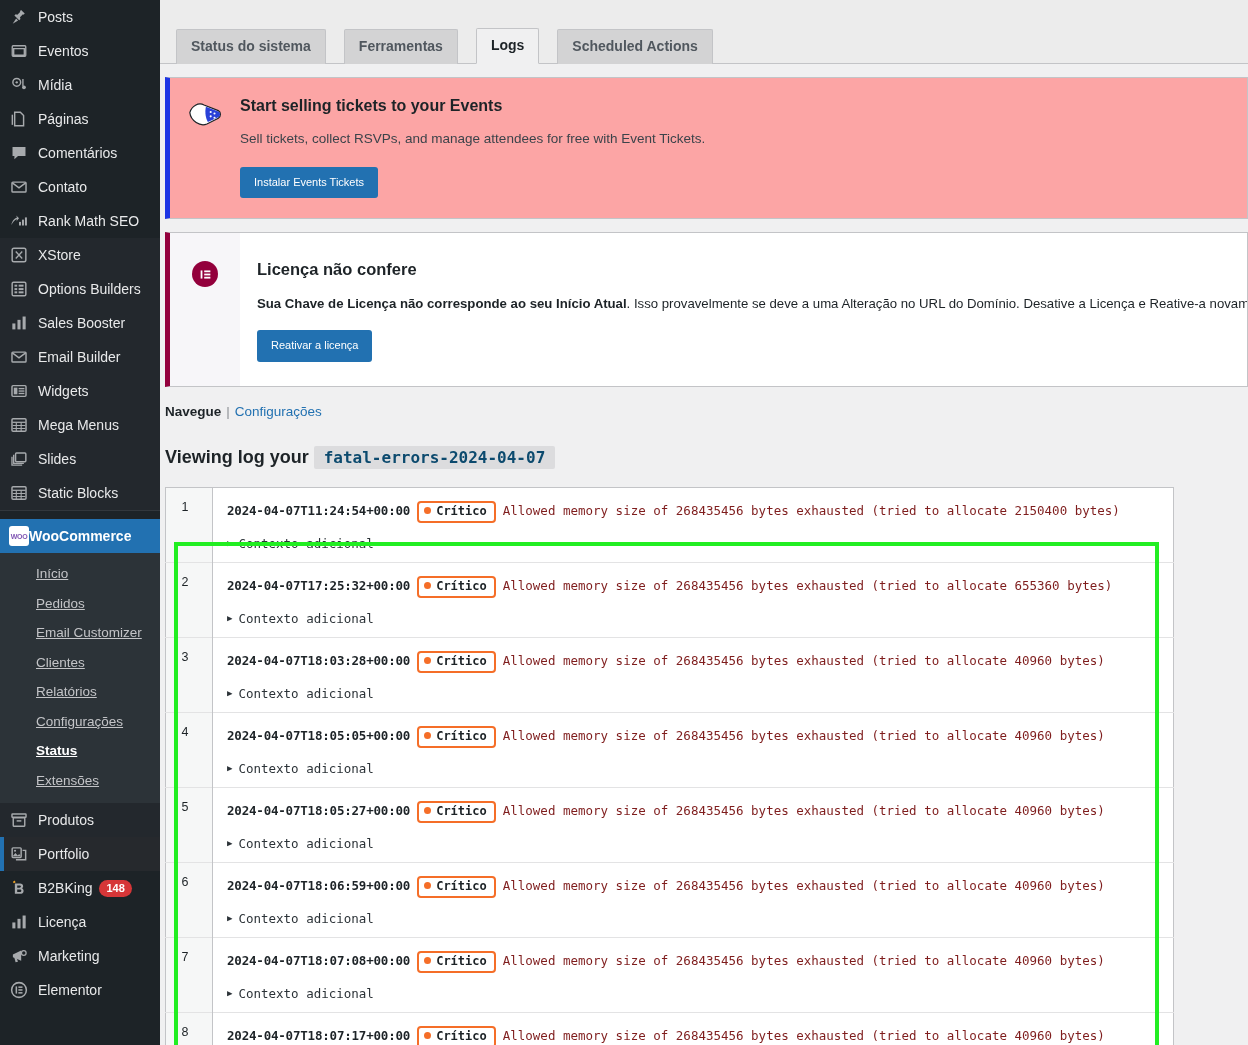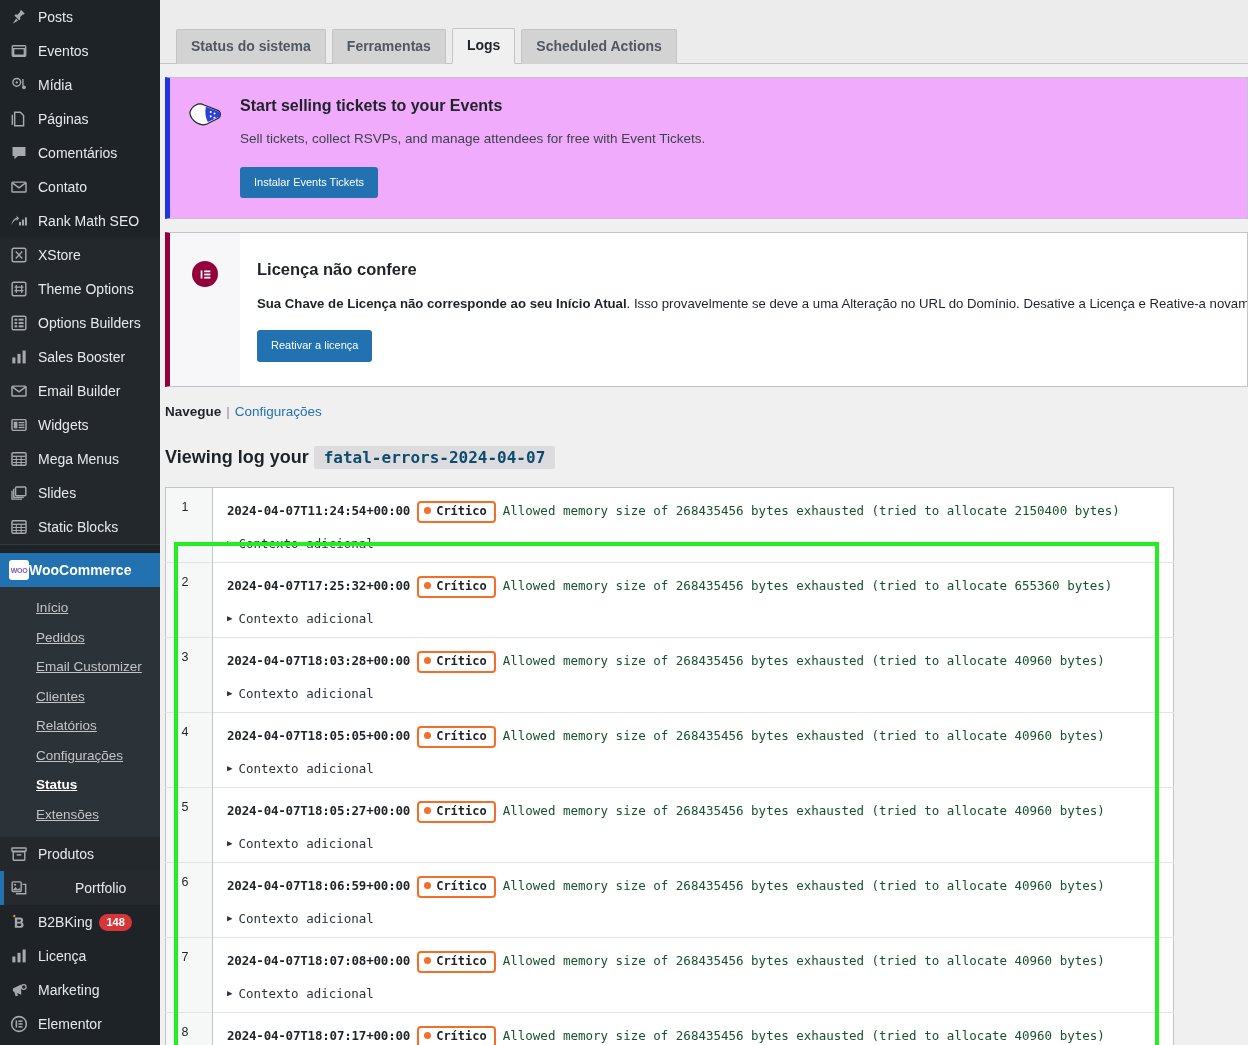--- a/index.html
+++ b/index.html
@@ -24,21 +24,21 @@
     line-height: 1; position: relative;
     white-space: nowrap;
   }
   .menu-item .ic {
     width: 20px; height: 20px; margin-right: 9px;
     display: flex; align-items: center; justify-content: center;
     color: #a7aaad; flex: 0 0 20px;
   }
   .menu-item .ic svg { width: 18px; height: 18px; display: block; }
   .menu-item.current-parent { background: #23282d; }
-  .menu-item.hovered { background: #26292d; border-left: 4px solid #2271b1; padding-left: 5px; gap: 37px; }
+  .menu-item.hovered { background: #26292d; border-left: 4px solid #2271b1; padding-left: 5px; }
   .menu-item.active {
     background: #2271b1; color: #fff; font-weight: 600;
   }
   .menu-item.active:after {
     content: ""; position: absolute; right: -8px; top: 50%;
     margin-top: -8px; border: 8px solid transparent;
     border-right-color: #f0f0f1; border-left: none;
   }
   .sep-top { border-top: 1px solid #32373c; }
   .submenu { background: #2c3338; padding: 6px 0 8px 0; }
@@ -64,37 +64,37 @@
   
   .main {
     flex: 1; height: 1045px; background: #f0f0f1;
     position: relative; overflow: hidden;
   }
 
   
   .tabbar {
     height: 64px; background: #ececec;
     padding: 26px 0 0 16px; display: flex; align-items: flex-end;
-    border-bottom: 1px solid #c3c4c7; position: relative;
+    border-bottom: 1px solid #c3c4c7; position: relative; gap: 12px;
   }
   .tab {
     font-size: 14px; font-weight: 600; color: #50575e;
     background: #d3d3d4; border: 1px solid #c3c4c7; border-bottom: none;
     padding: 8px 14px 9px; margin-right: 6px; line-height: 1.2;
     border-radius: 2px 2px 0 0; position: relative; top: 1px;
   }
   .tab.sel {
     background: #f0f0f1; color: #1d2327; border-bottom: 1px solid #f0f0f1;
   }
 
   .content { padding: 0; background: #f0f0f1; position: relative; }
 
   
   .notice {
-    background: #f0abfc; border: 1px solid #c3c4c7;
+    background: #fca5a5; border: 1px solid #c3c4c7;
     margin: 13px 0 0 5px; position: relative;
     display: flex; overflow: hidden;
   }
   .notice.evt { border-left: 5px solid #1d35e4; padding: 18px 20px 20px 0; }
   .notice.lic { border-left: 5px solid #93003c; padding: 0; background: #fff; }
   .notice-icon { width: 70px; flex: 0 0 70px; display: flex; justify-content: center; padding-top: 4px; }
   .notice-body { flex: 1; padding-right: 10px; }
   .notice h2 {
     font-size: 16px; color: #1d2327; font-weight: 700;
     margin: 0 0 12px; line-height: 1.3;
@@ -156,21 +156,21 @@
     display: inline-block; border: 2px solid #f56e28; border-radius: 4px;
     padding: 1px 7px 2px 5px; margin: 0 7px; font-size: 12px;
     font-weight: 700; color: #1d2327; line-height: 1.25;
     position: relative; top: 1px; vertical-align: middle;
   }
   .sev .dot {
     display: inline-block; width: 7px; height: 7px; border-radius: 50%;
     background: #f56e28; margin-right: 5px; vertical-align: middle;
     position: relative; top: -1px;
   }
-  .entry-line .msg { color: #14532d; }
+  .entry-line .msg { color: #7f1d1d; }
   .ctx {
     font-size: 12.5px; color: #2c3338; margin-top: 14px;
     display: flex; align-items: center; line-height: 1.2;
   }
   .ctx .caret { font-size: 9px; margin-right: 6px; position: relative; top: 0px; }
   .row-sep td { border-top: 1px solid #e3e3e4; }
 
   
   .highlight-box {
     position: absolute; left: 14px; top: 465px;
@@ -251,29 +251,20 @@
           <span>Rank Math SEO</span>
         </div>
         <div class="menu-item current-parent">
           <span class="ic">
             <svg viewBox="0 0 20 20" fill="currentColor" aria-hidden="true">
               <rect x="2.4" y="2.4" width="15.2" height="15.2" rx="2" fill="none" stroke="currentColor" stroke-width="1.6"></rect>
               <path d="M6.4 6.2 13.6 13.8M13.6 6.2 6.4 13.8" stroke="currentColor" stroke-width="1.5" fill="none"></path>
             </svg>
           </span>
           <span>XStore</span>
-        </div>
-        <div class="menu-item current-parent">
-          <span class="ic">
-            <svg viewBox="0 0 20 20" fill="currentColor" aria-hidden="true">
-              <rect x="2.4" y="2.4" width="15.2" height="15.2" rx="2" fill="none" stroke="currentColor" stroke-width="1.6"></rect>
-              <path d="M7 5.5v9M13 5.5v9M5 8h10M5 11.8h10" stroke="currentColor" stroke-width="1.4" fill="none"></path>
-            </svg>
-          </span>
-          <span>Theme Options</span>
         </div>
         <div class="menu-item current-parent">
           <span class="ic">
             <svg viewBox="0 0 20 20" fill="currentColor" aria-hidden="true">
               <rect x="2.4" y="2.4" width="15.2" height="15.2" rx="1.6" fill="none" stroke="currentColor" stroke-width="1.6"></rect>
               <rect x="5" y="5.2" width="3" height="2.2"></rect>
               <rect x="9.6" y="5.2" width="5.4" height="2.2"></rect>
               <rect x="5" y="9" width="3" height="2.2"></rect>
               <rect x="9.6" y="9" width="5.4" height="2.2"></rect>
               <rect x="5" y="12.6" width="3" height="2.2"></rect>

